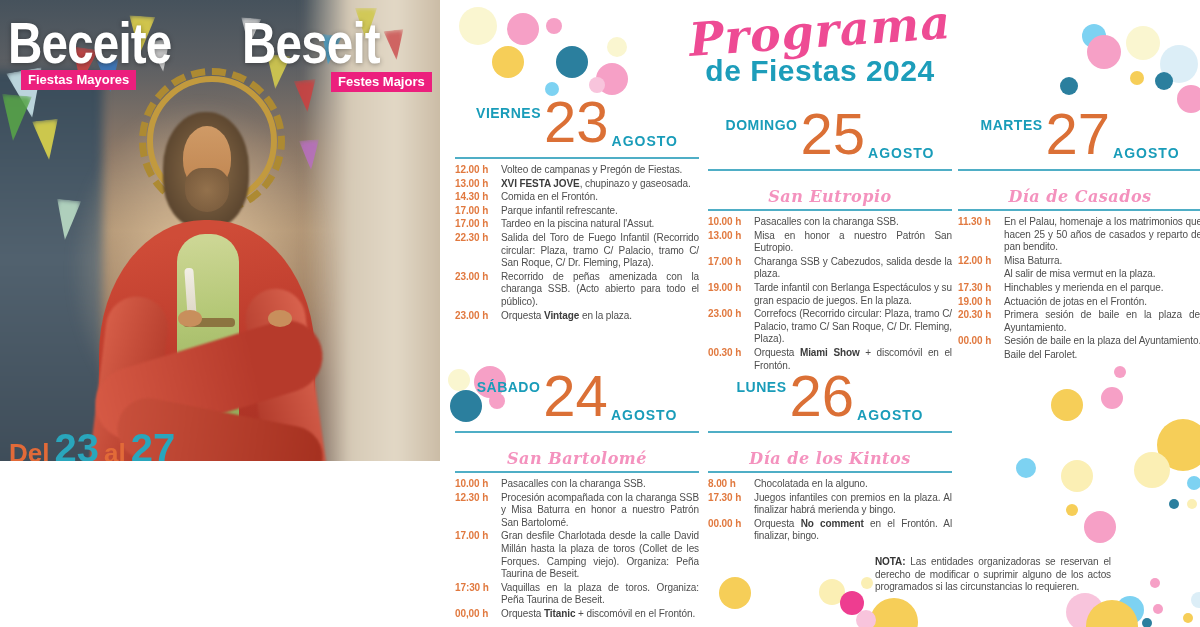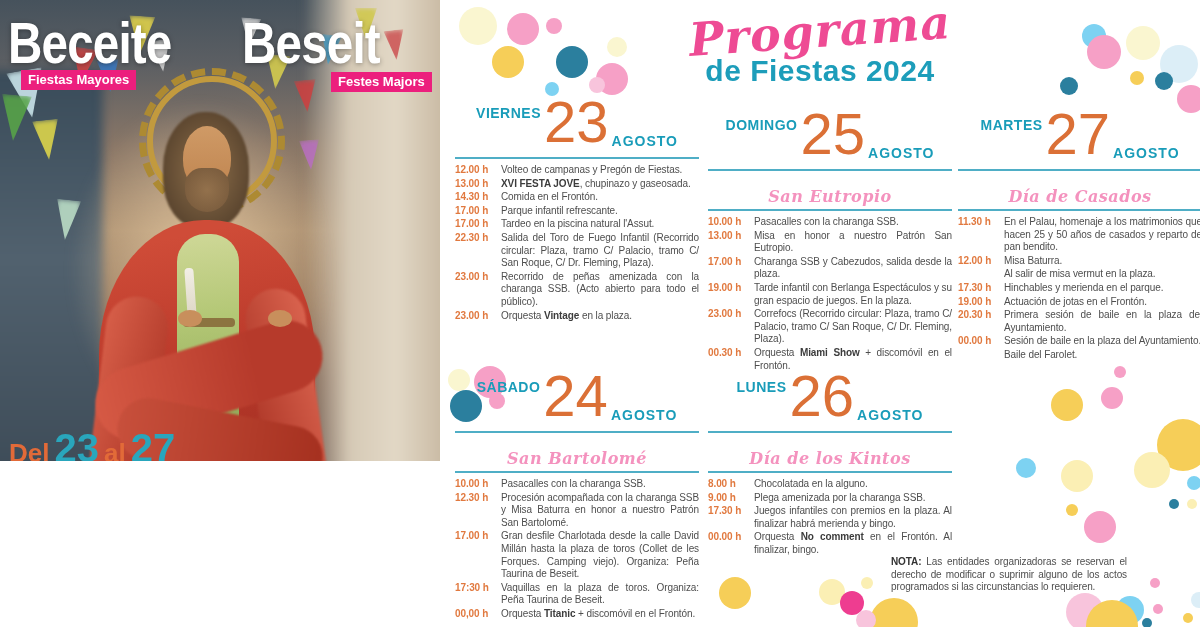--- a/index.html
+++ b/index.html
@@ -74,21 +74,21 @@
   .sep{border:0;border-top:2px solid #4FAEC6;margin:1px 0;}
   .saint{font-family:"DejaVu Serif",serif;font-style:italic;font-weight:700;font-size:16px;
         color:#F492BE;text-align:center;letter-spacing:.5px;padding:15px 0 2px;}
   .events{padding-top:4px;}
   .ev{display:flex;margin-bottom:1px;}
   .ev .t{flex:0 0 46px;font-size:10px;font-weight:700;color:#E1793F;letter-spacing:-.1px;}
   .ev .x{flex:1;font-size:10px;color:#4E4E4E;line-height:1.26;text-align:justify;letter-spacing:-.1px;}
   .ev .x b{color:#3c3c3c;}
 
   .nota{position:absolute;left:875px;top:556px;width:236px;z-index:2;
-        font-size:10px;color:#4E4E4E;line-height:1.25;text-align:justify;letter-spacing:-.1px;margin-left:16px;}
+        font-size:10px;color:#4E4E4E;line-height:1.25;text-align:justify;letter-spacing:-.1px;}
   .nota b{color:#333;}
 </style>
 </head>
 <body>
 
 <div>
 
   <div class="photo">
     <div class="ph-window"></div>
     <div class="ph-pillar"></div>
@@ -344,24 +344,20 @@
         </div>
         <hr class="sep">
         <div class="saint">Día de los Kintos</div>
         <hr class="sep">
         <div class="events">
           <div class="ev">
             <span class="t">8.00 h</span>
             <span class="x"><span>Chocolatada en la alguno.</span></span>
           </div>
           <div class="ev">
-            <span class="t">9.00 h</span>
-            <span class="x"><span>Plega amenizada por la charanga SSB.</span></span>
-          </div>
-          <div class="ev">
             <span class="t">17.30 h</span>
             <span class="x"><span>Juegos infantiles con premios en la plaza. Al finalizar habrá merienda y bingo.</span></span>
           </div>
           <div class="ev">
             <span class="t">00.00 h</span>
             <span class="x"><span>Orquesta </span><b>No comment</b><span> en el Frontón. Al finalizar, bingo.</span></span>
           </div>
         </div>
       </div>
       <div class="day" style="left: 958px; top: 108px;">

